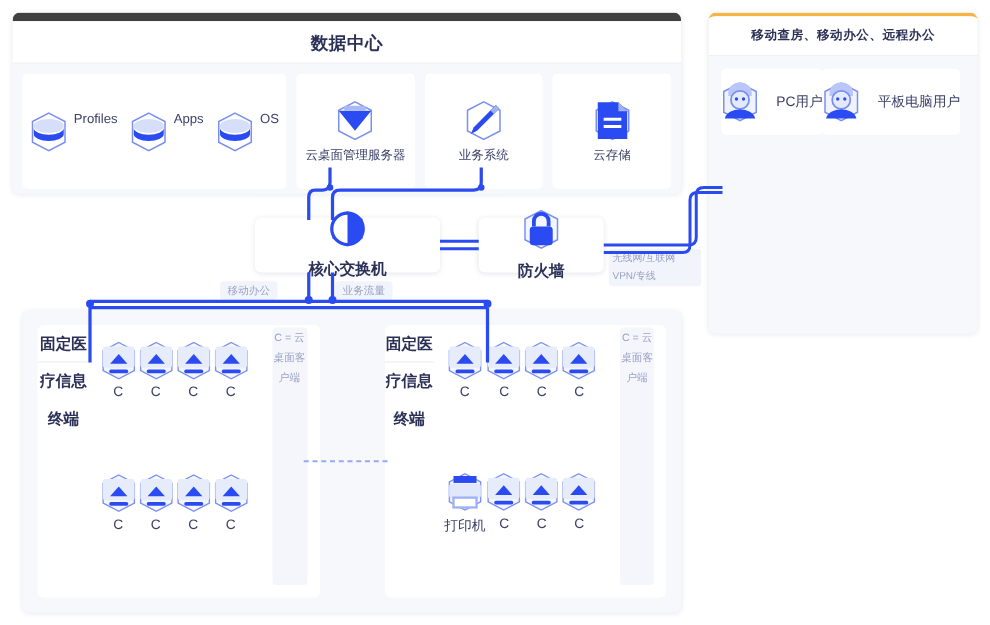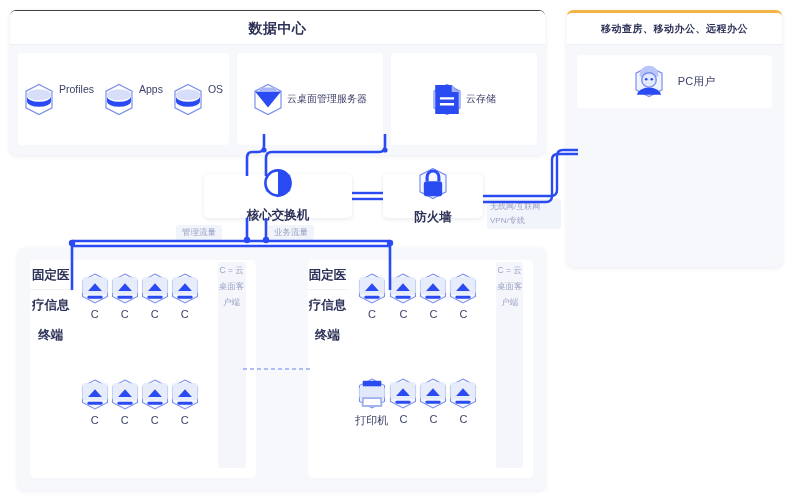--- a/index.html
+++ b/index.html
@@ -12,60 +12,60 @@
   #stage { position: relative; width: 792px; height: 500px; }
 
   
   .panel {
     position: absolute;
     background: #f7f8fc;
     border-radius: 6px;
     box-shadow: 0 1px 4px rgba(60,70,120,.10);
     overflow: hidden;
   }
-  .panel-accent { border-top: 1px solid #404040; }
+  .panel-accent { border-top: 7px solid #404040; }
   .panel-accent-orange { border-top: 3px solid #f5b544; }
   .panel-head {
     background: #ffffff;
     text-align: center;
     font-weight: bold;
     color: #2c3157;
     letter-spacing: .5px;
   }
 
   
   #dc { left: 10px; top: 10px; width: 535px; height: 145px; }
   #dc .panel-head { font-size: 14px; line-height: 34px; height: 34px;
                     border-bottom: 1px solid #edeff7; }
   #dc-cards { display: flex; gap: 8px; padding: 8px; height: 108px; }
   .dc-card {
     background: #ffffff; border-radius: 4px;
     display: flex; align-items: center; justify-content: center;
     gap: 10px; padding: 6px;
   }
   .dc-card.triple { flex: 0 0 188px; }
-  .dc-card.single { flex: 1; flex-direction: row; gap: 4px; }
+  .dc-card.single { flex: 1; flex-direction: column; gap: 4px; }
   .item { display: flex; flex-direction: row; align-items: flex-start; gap: 5px; }
   .item-label { font-size: 10.5px; color: #3b4168; white-space: nowrap; }
   .item-label.zh { font-size: 10px; }
 
   
   .hex {
     position: relative;
     width: 30px; height: 33px;
     display: flex; align-items: center; justify-content: center;
   }
   .hex svg { position: absolute; inset: 0; width: 100%; height: 100%; }
   .hex .glyph { position: relative; z-index: 2; display:block; }
 
   
   #mob { left: 567px; top: 10px; width: 215px; height: 257px; }
   #mob .panel-head { font-size: 10px; line-height: 32px; height: 32px;
                      border-bottom: 1px solid #edeff7; }
-  #mob-list { padding: 10px; display: flex; flex-direction: column; gap: 0; }
+  #mob-list { padding: 10px; display: flex; flex-direction: row; gap: 0; }
   .mob-row {
     background:#fff; border-radius:4px; height:53px;
     display:flex; align-items:center; justify-content:center; gap:14px;
   }
   .mob-row .item-label { font-size: 11px; color:#3b4168; }
 
   
   .net-box {
     position: absolute; background:#fff; border-radius:5px;
     box-shadow: 0 1px 4px rgba(60,70,120,.13);
@@ -217,20 +217,32 @@
               <polygon points="15,1.5 28,8.2 28,24.8 15,31.5 2,24.8 2,8.2" fill="#ffffff" stroke="#7b8ff0" stroke-width="1.2"></polygon>
             </svg>
           <svg class="glyph" width="15" height="12" viewBox="0 0 15 12">
             <path d="M1,2 h13 l-6.5,8 z" fill="#2b4bf2"></path>
             <rect x="3" y="0" width="9" height="2" rx="1" fill="#aab9f5"></rect>
           </svg>
         </span>
         <span class="item-label zh">云桌面管理服务器</span>
       </div>
 
+      <div class="dc-card single">
+        <span class="hex">
+          <svg viewBox="0 0 30 33">
+              <polygon points="15,1.5 28,8.2 28,24.8 15,31.5 2,24.8 2,8.2" fill="#ffffff" stroke="#7b8ff0" stroke-width="1.2"></polygon>
+            </svg>
+          <svg class="glyph" width="14" height="14" viewBox="0 0 14 14">
+            <path d="M11.5,1.2 L12.8,2.5 L4.5,10.8 L2.2,12 L3.2,9.6 Z" fill="#2b4bf2"></path>
+            <path d="M11.5,1.2 L12.8,2.5 L10.8,4.5 L9.5,3.2 Z" fill="#9fb1f3"></path>
+          </svg>
+        </span>
+        <span class="item-label zh">业务系统</span>
+      </div>
 
       <div class="dc-card single">
         <span class="hex">
           <svg viewBox="0 0 30 33">
               <polygon points="15,1.5 28,8.2 28,24.8 15,31.5 2,24.8 2,8.2" fill="#ffffff" stroke="#7b8ff0" stroke-width="1.2"></polygon>
             </svg>
           <svg class="glyph" width="12" height="14" viewBox="0 0 12 14">
             <path d="M1,0.8 h7 l3,3 v9.4 h-10 z" fill="#2b4bf2"></path>
             <path d="M8,0.8 l3,3 h-3 z" fill="#9fb1f3"></path>
             <g stroke="#ffffff" stroke-width="1">
@@ -257,20 +269,35 @@
             <path d="M3.2,4.2 a5.3,4.6 0 0 1 10.6,0 v1.6 h-10.6 z" fill="#b9c6f7"></path>
             <circle cx="8.5" cy="7.6" r="4.1" fill="#e4eafd" stroke="#7b8ff0" stroke-width=".8"></circle>
             <circle cx="6.9" cy="7.2" r=".75" fill="#2b4bf2"></circle>
             <circle cx="10.1" cy="7.2" r=".75" fill="#2b4bf2"></circle>
             <path d="M1.6,16 a7,5 0 0 1 13.8,0 z" fill="#2b4bf2"></path>
           </svg>
         </span>
         <span class="item-label">PC用户</span>
       </div>
 
+      <div class="mob-row">
+        <span class="hex">
+          <svg viewBox="0 0 30 33">
+              <polygon points="15,1.5 28,8.2 28,24.8 15,31.5 2,24.8 2,8.2" fill="#f0f3fe" stroke="#7b8ff0" stroke-width="1.2"></polygon>
+            </svg>
+          <svg class="glyph" width="17" height="17" viewBox="0 0 17 17">
+            <path d="M3.2,4.2 a5.3,4.6 0 0 1 10.6,0 v1.6 h-10.6 z" fill="#b9c6f7"></path>
+            <circle cx="8.5" cy="7.6" r="4.1" fill="#e4eafd" stroke="#7b8ff0" stroke-width=".8"></circle>
+            <circle cx="6.9" cy="7.2" r=".75" fill="#2b4bf2"></circle>
+            <circle cx="10.1" cy="7.2" r=".75" fill="#2b4bf2"></circle>
+            <path d="M1.6,16 a7,5 0 0 1 13.8,0 z" fill="#2b4bf2"></path>
+          </svg>
+        </span>
+        <span class="item-label">平板电脑用户</span>
+      </div>
 
     </div>
   </section>
 
   <div class="net-box" id="switch">
     <span class="hex">
       <svg viewBox="0 0 30 33">
           <polygon points="15,1.5 28,8.2 28,24.8 15,31.5 2,24.8 2,8.2" fill="#eef2fe" stroke="#7b8ff0" stroke-width="1.2"></polygon>
         </svg>
       <svg class="glyph" width="15" height="15" viewBox="0 0 15 15">
@@ -287,21 +314,21 @@
           <polygon points="15,1.5 28,8.2 28,24.8 15,31.5 2,24.8 2,8.2" fill="#f4f7ff" stroke="#7b8ff0" stroke-width="1.2"></polygon>
         </svg>
       <svg class="glyph" width="11" height="14" viewBox="0 0 11 14">
         <path d="M3,6 v-1.8 a2.5,2.5 0 0 1 5,0 v1.8" fill="none" stroke="#2b4bf2" stroke-width="1.3"></path>
         <rect x="1.6" y="6" width="7.8" height="6.4" rx="1.2" fill="#2b4bf2"></rect>
       </svg>
     </span>
     <span class="net-label">防火墙</span>
   </div>
 
-  <div class="tag" id="tag-mgmt">管理流量</div>
+  <div class="tag" id="tag-mgmt">移动办公</div>
   <div class="tag" id="tag-biz">业务流量</div>
   <div class="tag" id="tag-vpn">
     <div>无线网/互联网</div>
     <div>VPN/专线</div>
   </div>
 
   <section class="panel" id="terms">
     <div id="terms-inner">
 
       <div class="term-group">

